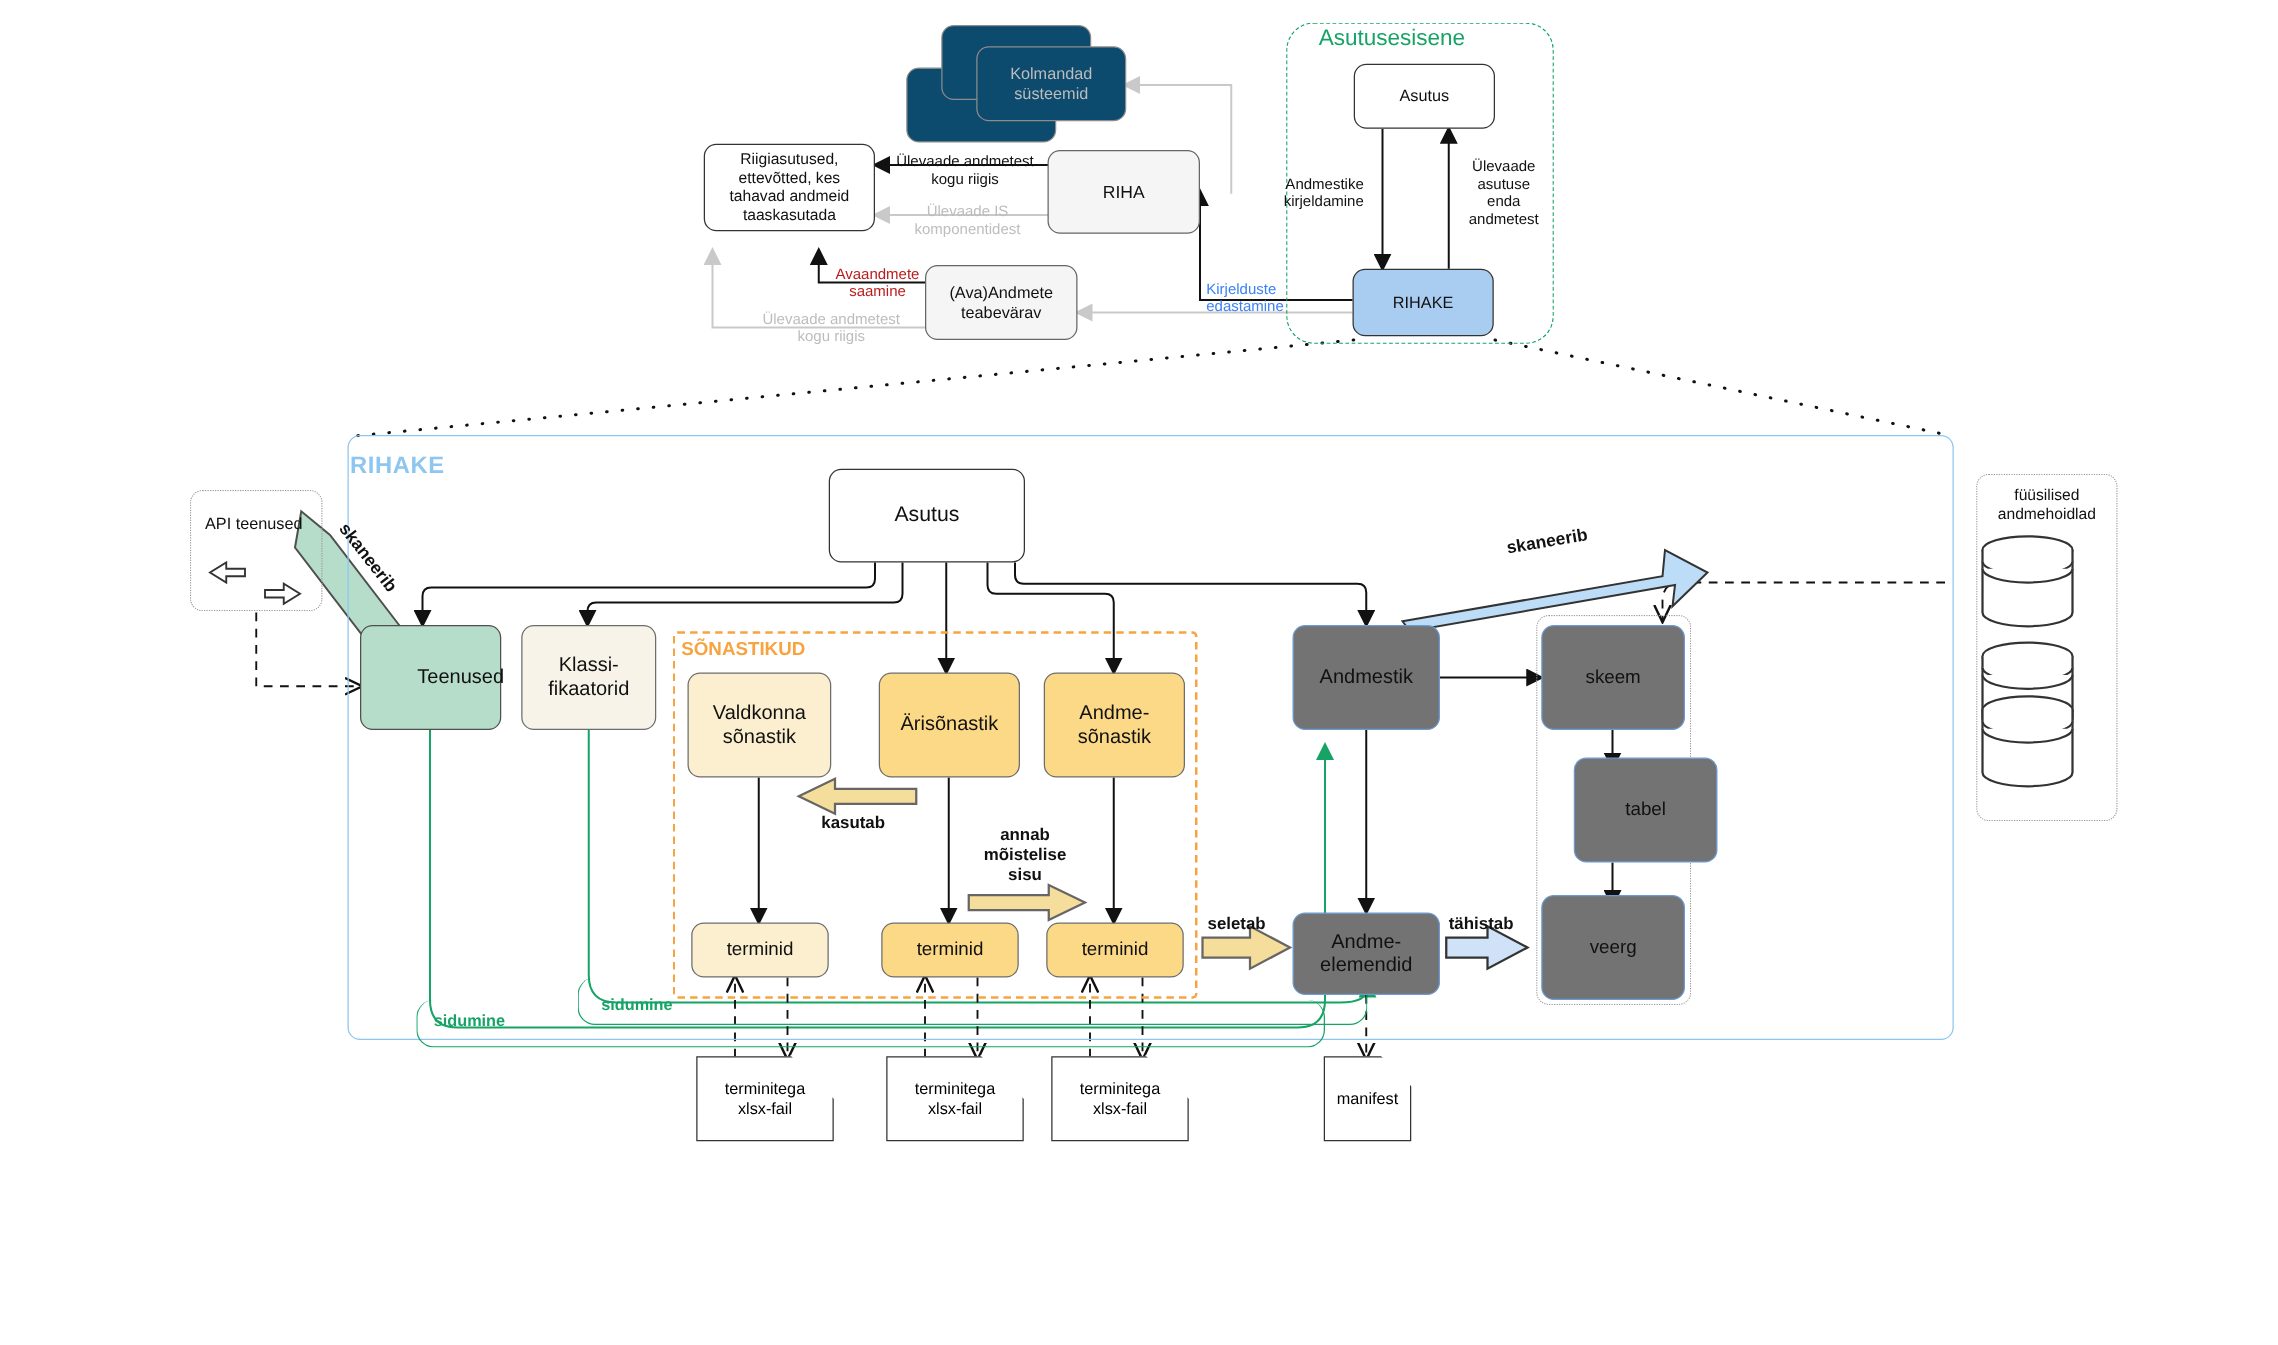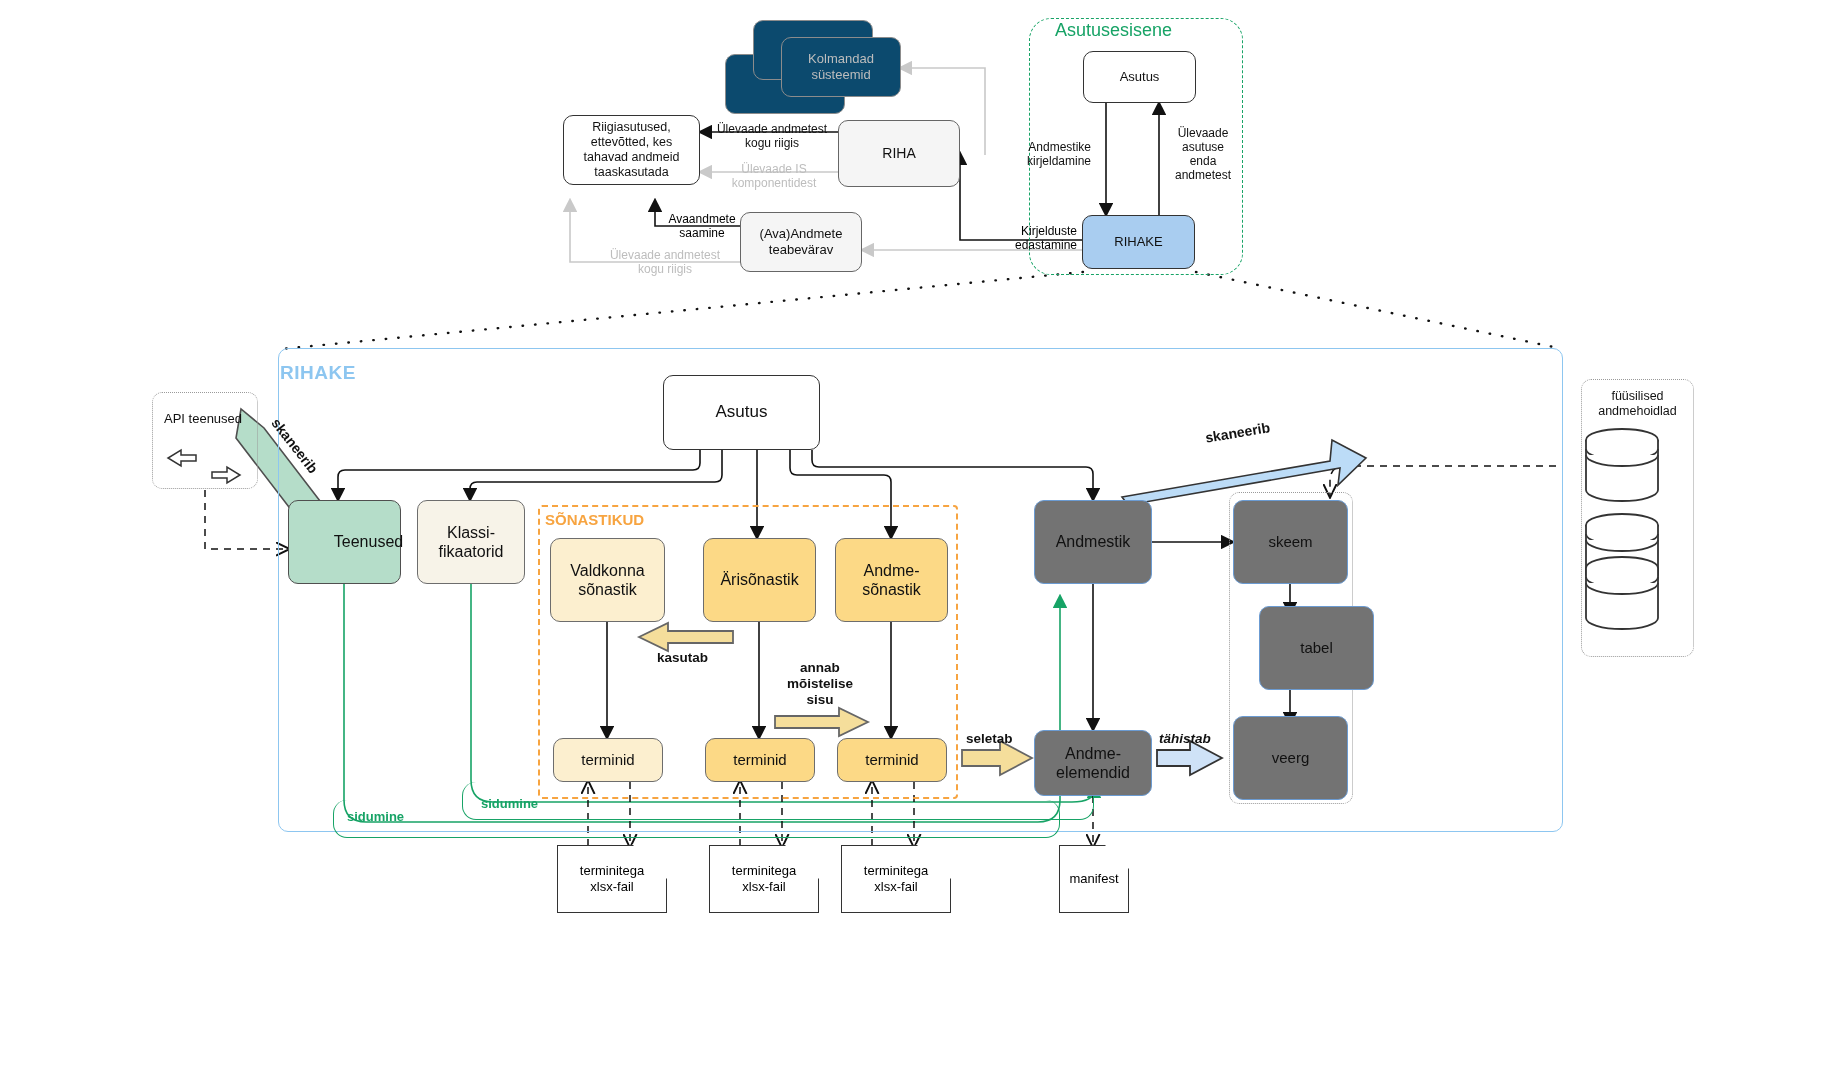--- a/index.html
+++ b/index.html
@@ -198,25 +198,25 @@
 teabevärav</div>
 
   <div class="node rnd white" style="left:1083px;top:51px;width:113px;height:52px;font-size:13px;">Asutus</div>
 
   <div class="node rnd blue" style="left:1082px;top:215px;width:113px;height:54px;font-size:13px;">RIHAKE</div>
 
   <div class="lbl" style="left:710px;top:122px;font-size:12px;color:#111;text-align:center;width:124px;">Ülevaade andmetest
 kogu riigis</div>
   <div class="lbl" style="left:712px;top:162px;font-size:12px;color:#bdbdbd;text-align:center;width:124px;">Ülevaade IS
 komponentidest</div>
-  <div class="lbl" style="left:657px;top:212px;font-size:12px;color:#000000;text-align:center;width:90px;">Avaandmete
+  <div class="lbl" style="left:657px;top:212px;font-size:12px;color:#b91c1c;text-align:center;width:90px;">Avaandmete
 saamine</div>
   <div class="lbl" style="left:598px;top:248px;font-size:12px;color:#bdbdbd;text-align:center;width:134px;">Ülevaade andmetest
 kogu riigis</div>
-  <div class="lbl" style="left:965px;top:224px;font-size:12px;color:#000000;text-align:right;width:112px;">Kirjelduste
+  <div class="lbl" style="left:965px;top:224px;font-size:12px;color:#3b82f6;text-align:left;width:112px;">Kirjelduste
 edastamine</div>
   <div class="lbl" style="left:1001px;top:140px;font-size:12px;color:#111;text-align:right;width:90px;">Andmestike
 kirjeldamine</div>
   <div class="lbl" style="left:1165px;top:126px;font-size:12px;color:#111;text-align:center;width:76px;">Ülevaade
 asutuse
 enda
 andmetest</div>
 
   <div class="bluebox" style="left:278px;top:348px;width:1285px;height:484px;"></div>
   <div class="lbl b" style="left:280px;top:362px;font-size:19px;color:#8dc6f0;letter-spacing:0.5px;">RIHAKE</div>
@@ -294,15 +294,15 @@
 
   <div class="lbl b" style="left:281px;top:415px;font-size:14px;color:#111;transform:rotate(52deg);
               transform-origin:left top;">skaneerib</div>
   <div class="lbl b" style="left:1204px;top:430px;font-size:14px;color:#111;transform:rotate(-9.5deg);
               transform-origin:left top;">skaneerib</div>
   <div class="lbl b" style="left:657px;top:650px;font-size:13.5px;color:#111;">kasutab</div>
   <div class="lbl b" style="left:776px;top:660px;font-size:13.5px;color:#111;text-align:center;width:88px;">annab
 mõistelise
 sisu</div>
   <div class="lbl b" style="left:966px;top:731px;font-size:13.5px;color:#111;">seletab</div>
-  <div class="lbl b" style="left:1159px;top:731px;font-size:13.5px;color:#111;font-style:italic;">tähistab</div>
+  <div class="lbl b" style="left:1159px;top:731px;font-size:13.5px;color:#111;">tähistab</div>
 
 </div>
 
 </body></html>

